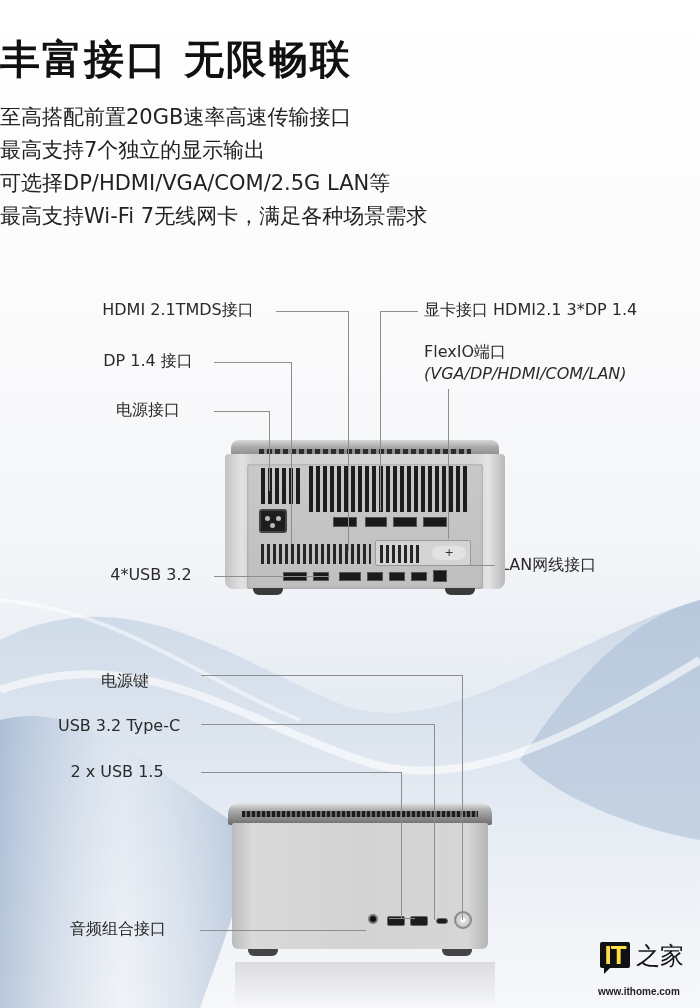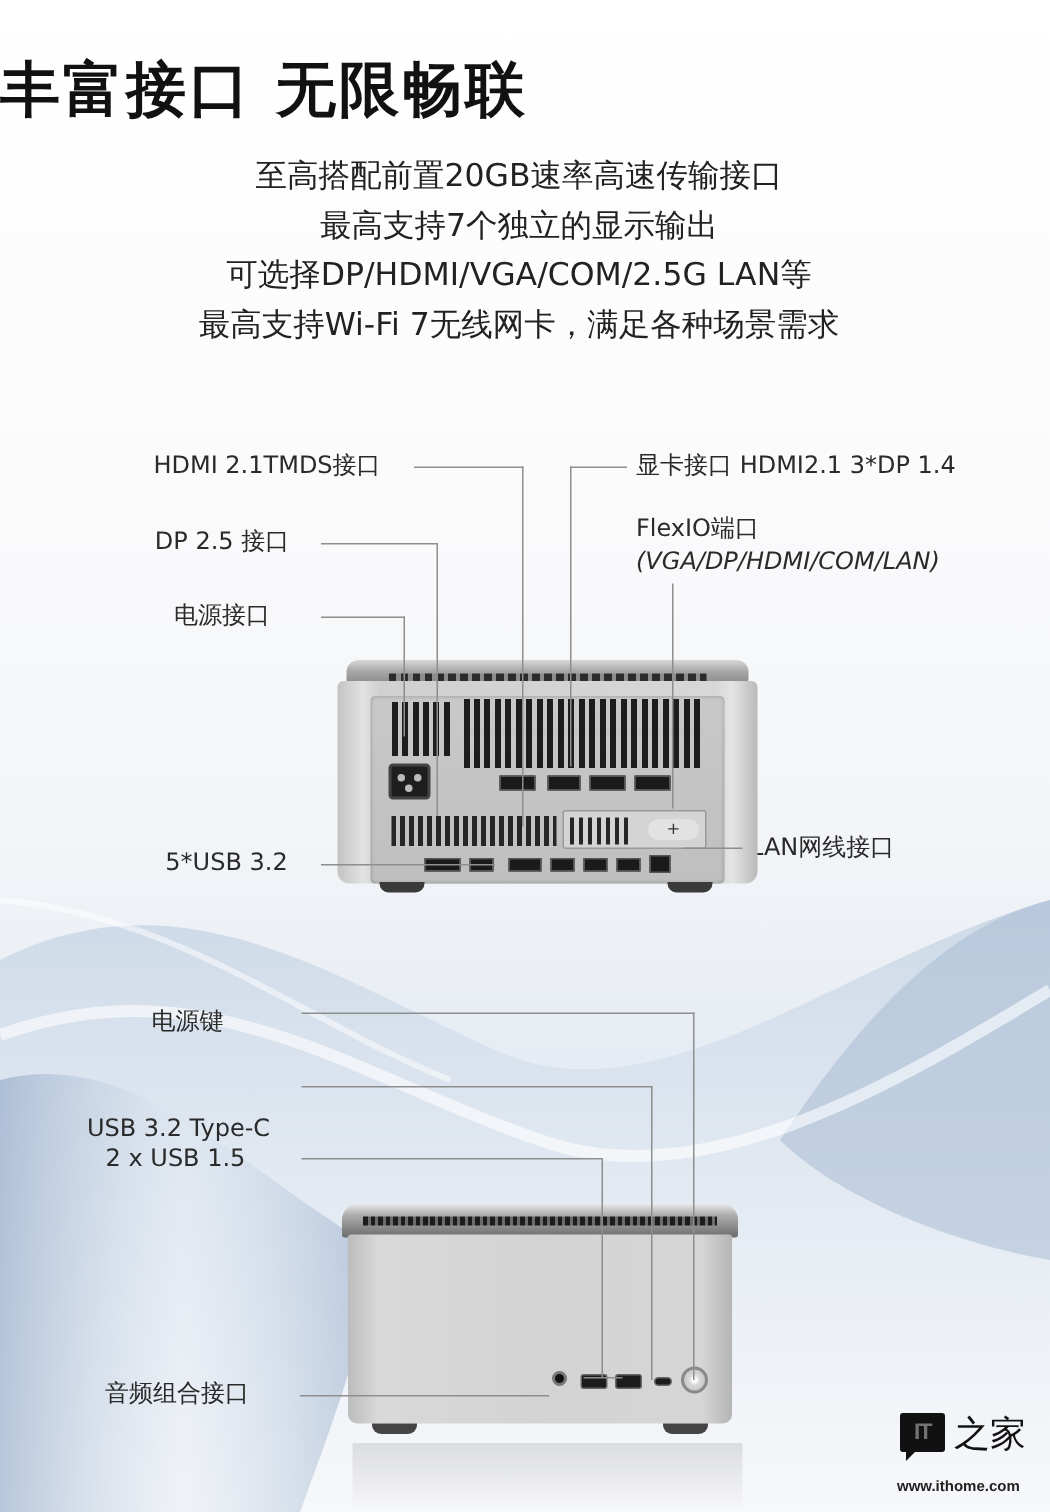--- a/index.html
+++ b/index.html
@@ -9,21 +9,21 @@
     font-family: "DejaVu Sans", "Liberation Sans", sans-serif;
     color: #1a1a1a;
     background: linear-gradient(180deg, #ffffff 0%, #fbfbfc 30%, #f3f5f8 55%, #e6ecf3 70%, #eef2f7 85%, #f7f8fa 100%);
   }
   .waves { position: absolute; left: 0; top: 0; width: 700px; height: 1008px; z-index: 0; }
   .title {
     position: absolute; left: 0; top: 32px; width: 700px; text-align: left;
     font-size: 40px; font-weight: bold; letter-spacing: 2px; color: #111;
   }
   .sub {
-    position: absolute; left: 0; width: 692px; text-align: center;
+    position: absolute; left: 0; width: 692px; 
     font-size: 21px; color: #222; letter-spacing: 0px;
   }
   .lbl { position: absolute; font-size: 16px; color: #2a2a2a; white-space: nowrap; }
   .lbl.r { text-align: center; }
   .line { position: absolute; background: #8e8e8e; z-index: 3; }
   .dev { position: absolute; z-index: 2; }
 
   
   .rear-top {
     position: absolute; left: 6px; top: 0; width: 268px; height: 16px;
@@ -79,21 +79,21 @@
   .pwr { position: absolute; width: 18px; height: 18px; border-radius: 50%; background: radial-gradient(circle, #fafafa 0 2px, #dcdcdc 3px, #bcbcbc 100%); border: 2px solid #8a8a8a; }
   .reflect {
     position: absolute; left: 235px; top: 962px; width: 260px; height: 46px; z-index: 1;
     background: linear-gradient(180deg, rgba(200,200,200,.55), rgba(255,255,255,0));
   }
 
   
   .wm { position: absolute; left: 598px; top: 940px; width: 96px; height: 60px; z-index: 5; }
   .wm-box {
     position: absolute; left: 2px; top: 2px; width: 30px; height: 26px; background: #111; border-radius: 2px;
-    color: #737373; font-family: "Liberation Sans", sans-serif; font-weight: bold; font-size: 15px;
+    color: #fde047; font-family: "Liberation Sans", sans-serif; font-weight: bold; font-size: 26px;
     text-align: center; line-height: 26px; letter-spacing: -1px;
   }
   .wm-box:after {
     content: ""; position: absolute; left: 4px; bottom: -6px; width: 0; height: 0;
     border-left: 6px solid #111; border-bottom: 6px solid transparent;
   }
   .wm-cn { position: absolute; left: 38px; top: 0px; font-size: 24px; font-family: "DejaVu Serif", serif; color: #111; font-weight: normal; }
   .wm-url { position: absolute; left: 0; top: 46px; font-size: 10px; font-family: "Liberation Sans", sans-serif; color: #222; font-weight: bold; white-space: nowrap; }
 </style>
 </head>
@@ -153,23 +153,23 @@
       <div class="port" style="left:142px; top:108px; width:16px; height:9px;"></div>
       <div class="port" style="left:164px; top:108px; width:16px; height:9px;"></div>
       <div class="port" style="left:186px; top:106px; width:14px; height:12px;"></div>
     </div>
   </div>
   <div class="feet" style="left:28px; top:148px;"></div>
   <div class="feet" style="left:220px; top:148px;"></div>
 </div>
 
 <div class="lbl r" style="left:90px; top:300px; width:176px;">HDMI 2.1TMDS接口</div>
-<div class="lbl r" style="left:90px; top:351px; width:116px;">DP 2.5 接口</div>
+<div class="lbl r" style="left:90px; top:351px; width:116px;">DP 1.4 接口</div>
 <div class="lbl r" style="left:90px; top:400px; width:116px;">电源接口</div>
-<div class="lbl r" style="left:90px; top:565px; width:122px;">5*USB 3.2</div>
+<div class="lbl r" style="left:90px; top:565px; width:122px;">4*USB 3.2</div>
 <div class="lbl" style="left:424px; top:300px;">显卡接口 HDMI2.1   3*DP 1.4</div>
 <div class="lbl" style="left:424px; top:342px;">FlexIO端口</div>
 <div class="lbl" style="left:424px; top:364px;font-style:italic;">(VGA/DP/HDMI/COM/LAN)</div>
 <div class="lbl" style="left:500px; top:555px;">LAN网线接口</div>
 
 <div class="line" style="left:276px; top:311px; width:73px; height:1px;"></div>
 <div class="line" style="left:348px; top:311px; width:1px; height:240px;"></div>
 <div class="line" style="left:214px; top:362px; width:78px; height:1px;"></div>
 <div class="line" style="left:291px; top:362px; width:1px; height:182px;"></div>
 <div class="line" style="left:214px; top:411px; width:56px; height:1px;"></div>
@@ -190,21 +190,21 @@
     <div class="fport" style="left:178px; top:93px; width:18px; height:10px;"></div>
     <div class="fport" style="left:204px; top:95px; width:12px; height:6px; border-radius:3px;"></div>
     <div class="pwr" style="left:222px; top:88px;"></div>
   </div>
   <div class="feet" style="left:20px; top:146px; background:#444;"></div>
   <div class="feet" style="left:214px; top:146px; background:#444;"></div>
 </div>
 <div class="reflect"></div>
 
 <div class="lbl r" style="left:60px; top:671px; width:130px;">电源键</div>
-<div class="lbl r" style="left:40px; top:742px; width:158px;">USB 3.2 Type-C</div>
+<div class="lbl r" style="left:40px; top:716px; width:158px;">USB 3.2 Type-C</div>
 <div class="lbl r" style="left:40px; top:762px; width:154px;">2 x USB 1.5</div>
 <div class="lbl r" style="left:40px; top:919px; width:156px;">音频组合接口</div>
 
 <div class="line" style="left:201px; top:675px; width:262px; height:1px;"></div>
 <div class="line" style="left:462px; top:675px; width:1px; height:245px;"></div>
 <div class="line" style="left:201px; top:724px; width:234px; height:1px;"></div>
 <div class="line" style="left:434px; top:724px; width:1px; height:196px;"></div>
 <div class="line" style="left:201px; top:772px; width:201px; height:1px;"></div>
 <div class="line" style="left:401px; top:772px; width:1px; height:146px;"></div>
 <div class="line" style="left:389px; top:918px; width:26px; height:1px;"></div>

